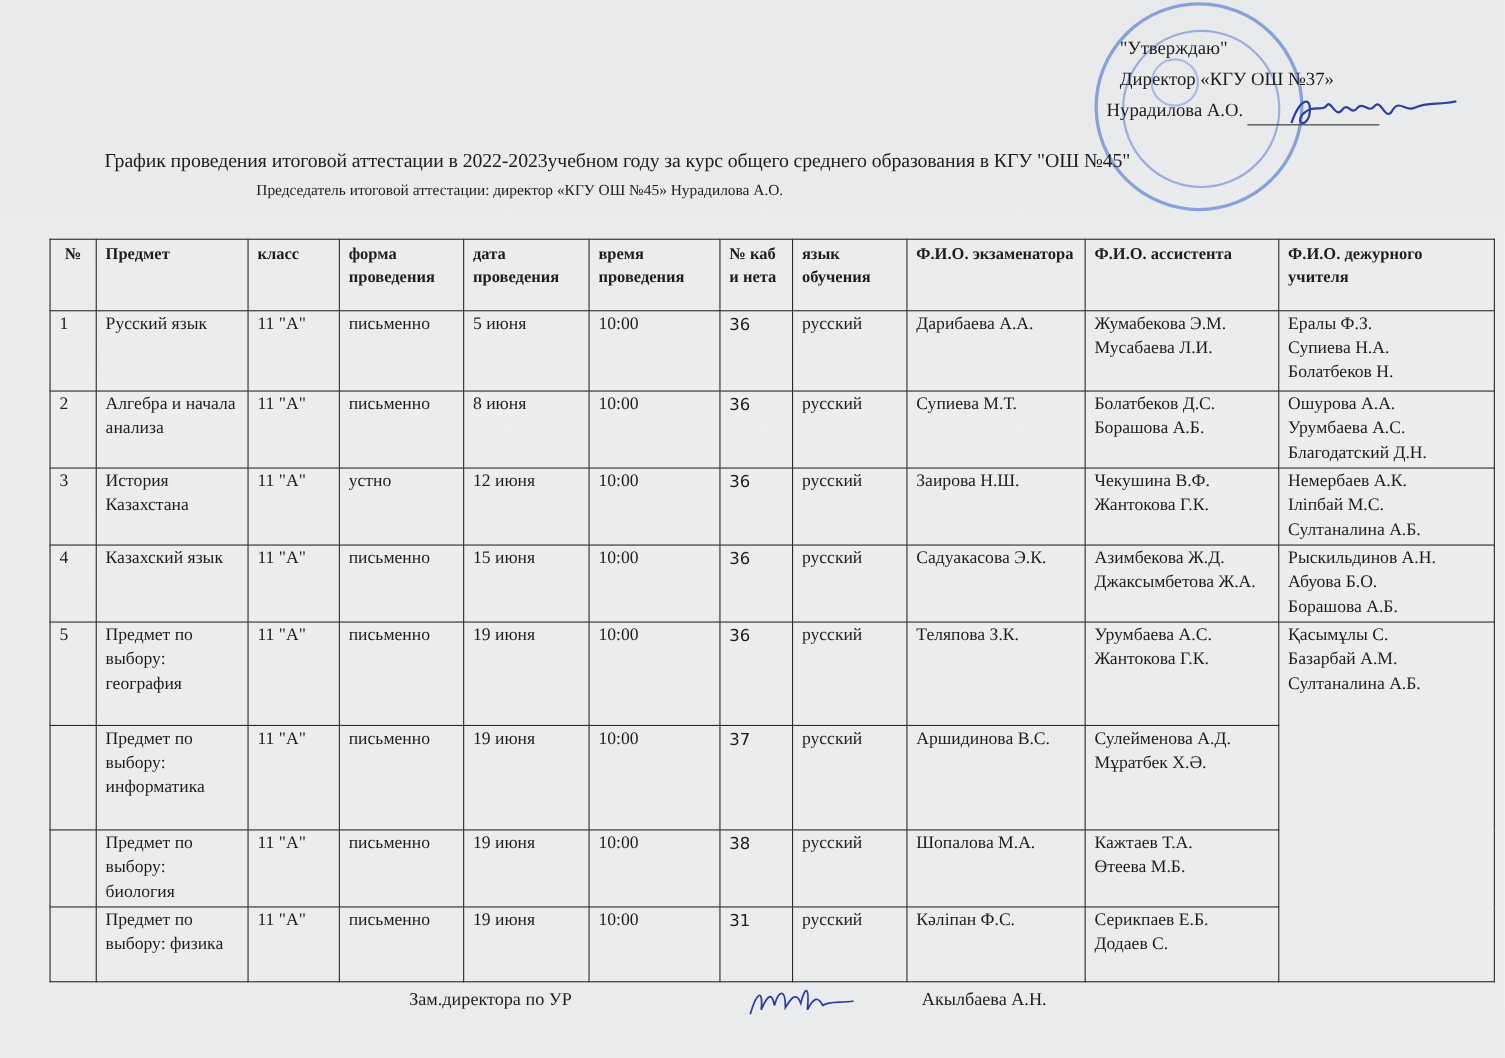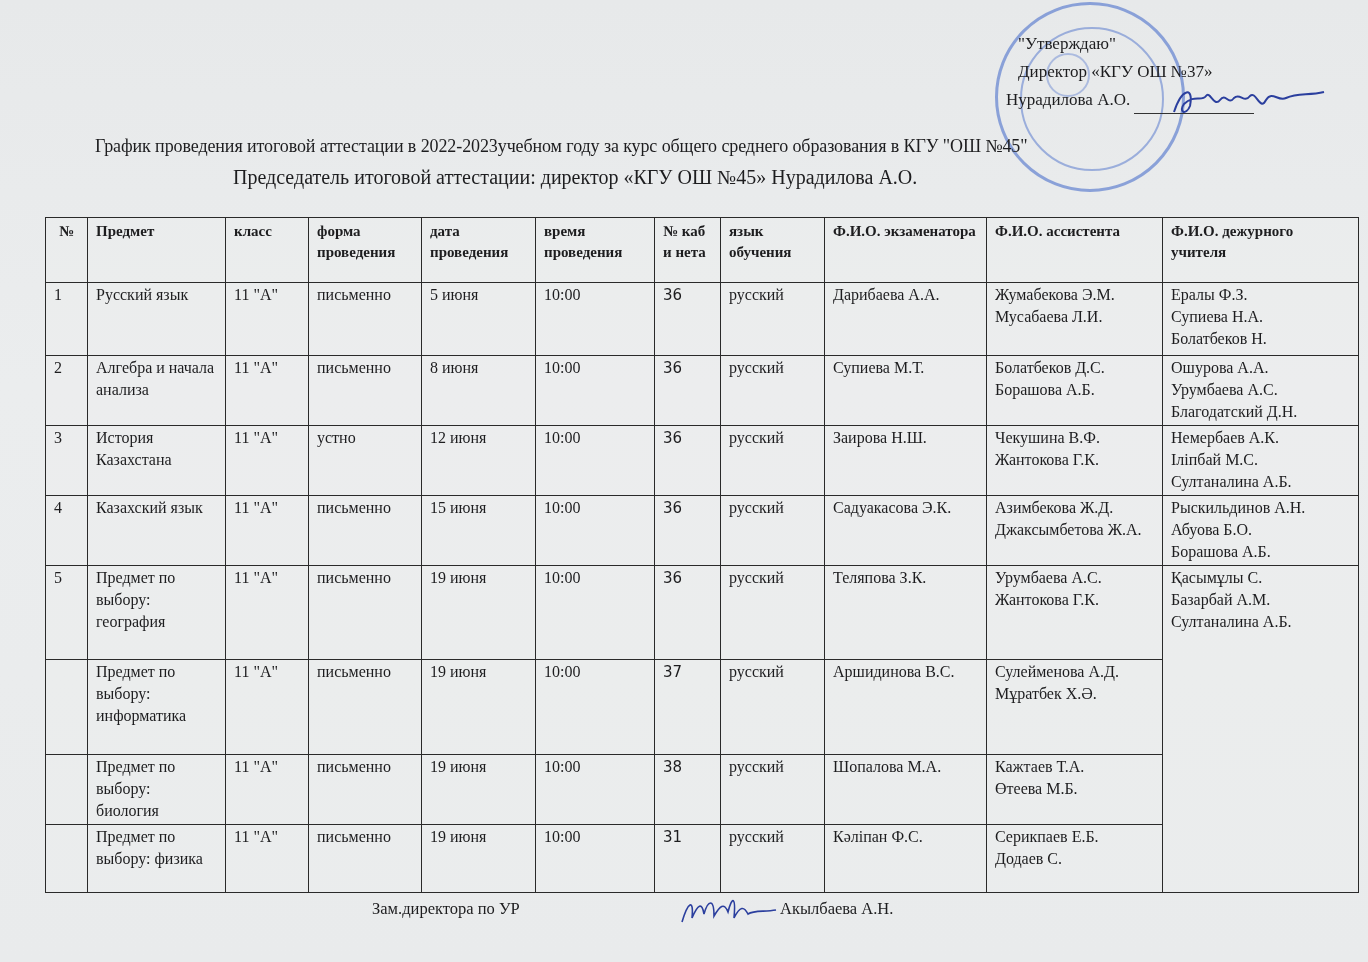--- a/index.html
+++ b/index.html
@@ -7,21 +7,21 @@
     width:1368px; height:962px; overflow:hidden; position:relative;
     background: linear-gradient(180deg, #e7e9ea 0%, #ebedee 40%, #e9ebec 100%);
     font-family: "Liberation Serif", "DejaVu Serif", serif;
     color:#1d1d1f;
   }
   .abs { position:absolute; }
   .approve { left:1018px; top:30px; font-size:17px; line-height:28px; }
   .approve div { white-space:nowrap; }
   .sign-line { display:inline-block; width:120px; border-bottom:1px solid #333; vertical-align:bottom; margin-left:4px; }
   .title { left:95px; top:136px; font-size:18px; white-space:nowrap; letter-spacing:-0.1px; }
-  .subtitle { left:233px; top:166px; font-size:20px; white-space:nowrap; }
+  .subtitle { left:233px; top:166px; font-size:14px; white-space:nowrap; }
   .stamp {
     left:995px; top:2px; width:190px; height:190px; border-radius:50%;
     border:3px solid rgba(60,100,200,0.55); box-sizing:border-box;
   }
   .stamp-inner {
     position:absolute; left:22px; top:22px; width:140px; height:140px; border-radius:50%;
     border:2px solid rgba(60,100,200,0.45);
   }
   .stamp-core {
     position:absolute; left:48px; top:48px; width:40px; height:40px; border-radius:50%;
@@ -225,13 +225,13 @@
       <td class="multiline">Серикпаев Е.Б.
 Додаев С.</td>
     </tr>
   </tbody>
 </table>
 
 <div class="abs footer" style="left:372px;">Зам.директора по УР</div>
 <svg class="signature" style="left:678px; top:892px;" width="100" height="36" viewBox="0 0 100 36">
   <path d="M4 30 C10 10, 16 6, 14 26 C20 12, 24 10, 26 22 C30 8, 36 6, 36 24 C42 14, 46 10, 50 20 C54 4, 58 4, 56 26 C62 14, 66 14, 70 22 C76 18, 86 20, 98 18" fill="none" stroke="#2b3f9e" stroke-width="1.6"></path>
 </svg>
-<div class="abs footer" style="left:780px;">Акылбаева А.Н.</div>
+<div class="abs footer" style="left:838px;">Акылбаева А.Н.</div>
 
 </body></html>

